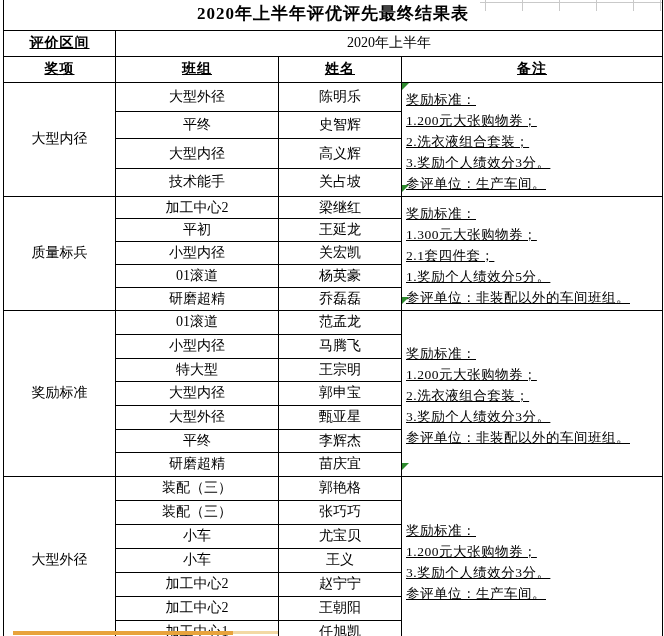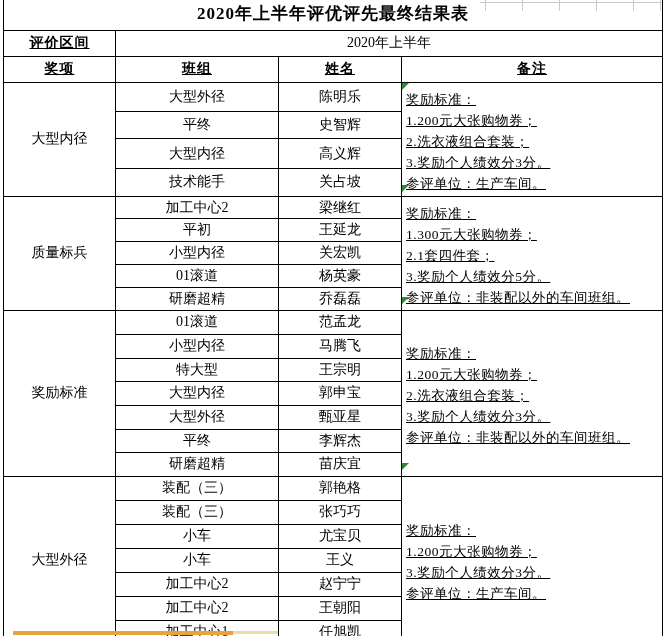--- a/index.html
+++ b/index.html
@@ -85,21 +85,21 @@
   </tr>
 
   <tr class="h22">
     <td rowspan="5">质量标兵</td>
     <td>加工中心2</td>
     <td>梁继红</td>
     <td class="remark" rowspan="5">
       <div class="rl">奖励标准：</div>
       <div class="rl">1.300元大张购物券；</div>
       <div class="rl">2.1套四件套；</div>
-      <div class="rl">3.奖励个人绩效分5分。</div>
+      <div class="rl">1.奖励个人绩效分5分。</div>
       <div class="rl">参评单位：非装配以外的车间班组。</div>
     </td>
   </tr>
   <tr class="h23">
     <td>平初</td>
     <td>王延龙</td>
   </tr>
   <tr class="h22">
     <td>小型内径</td>
     <td>关宏凯</td>

